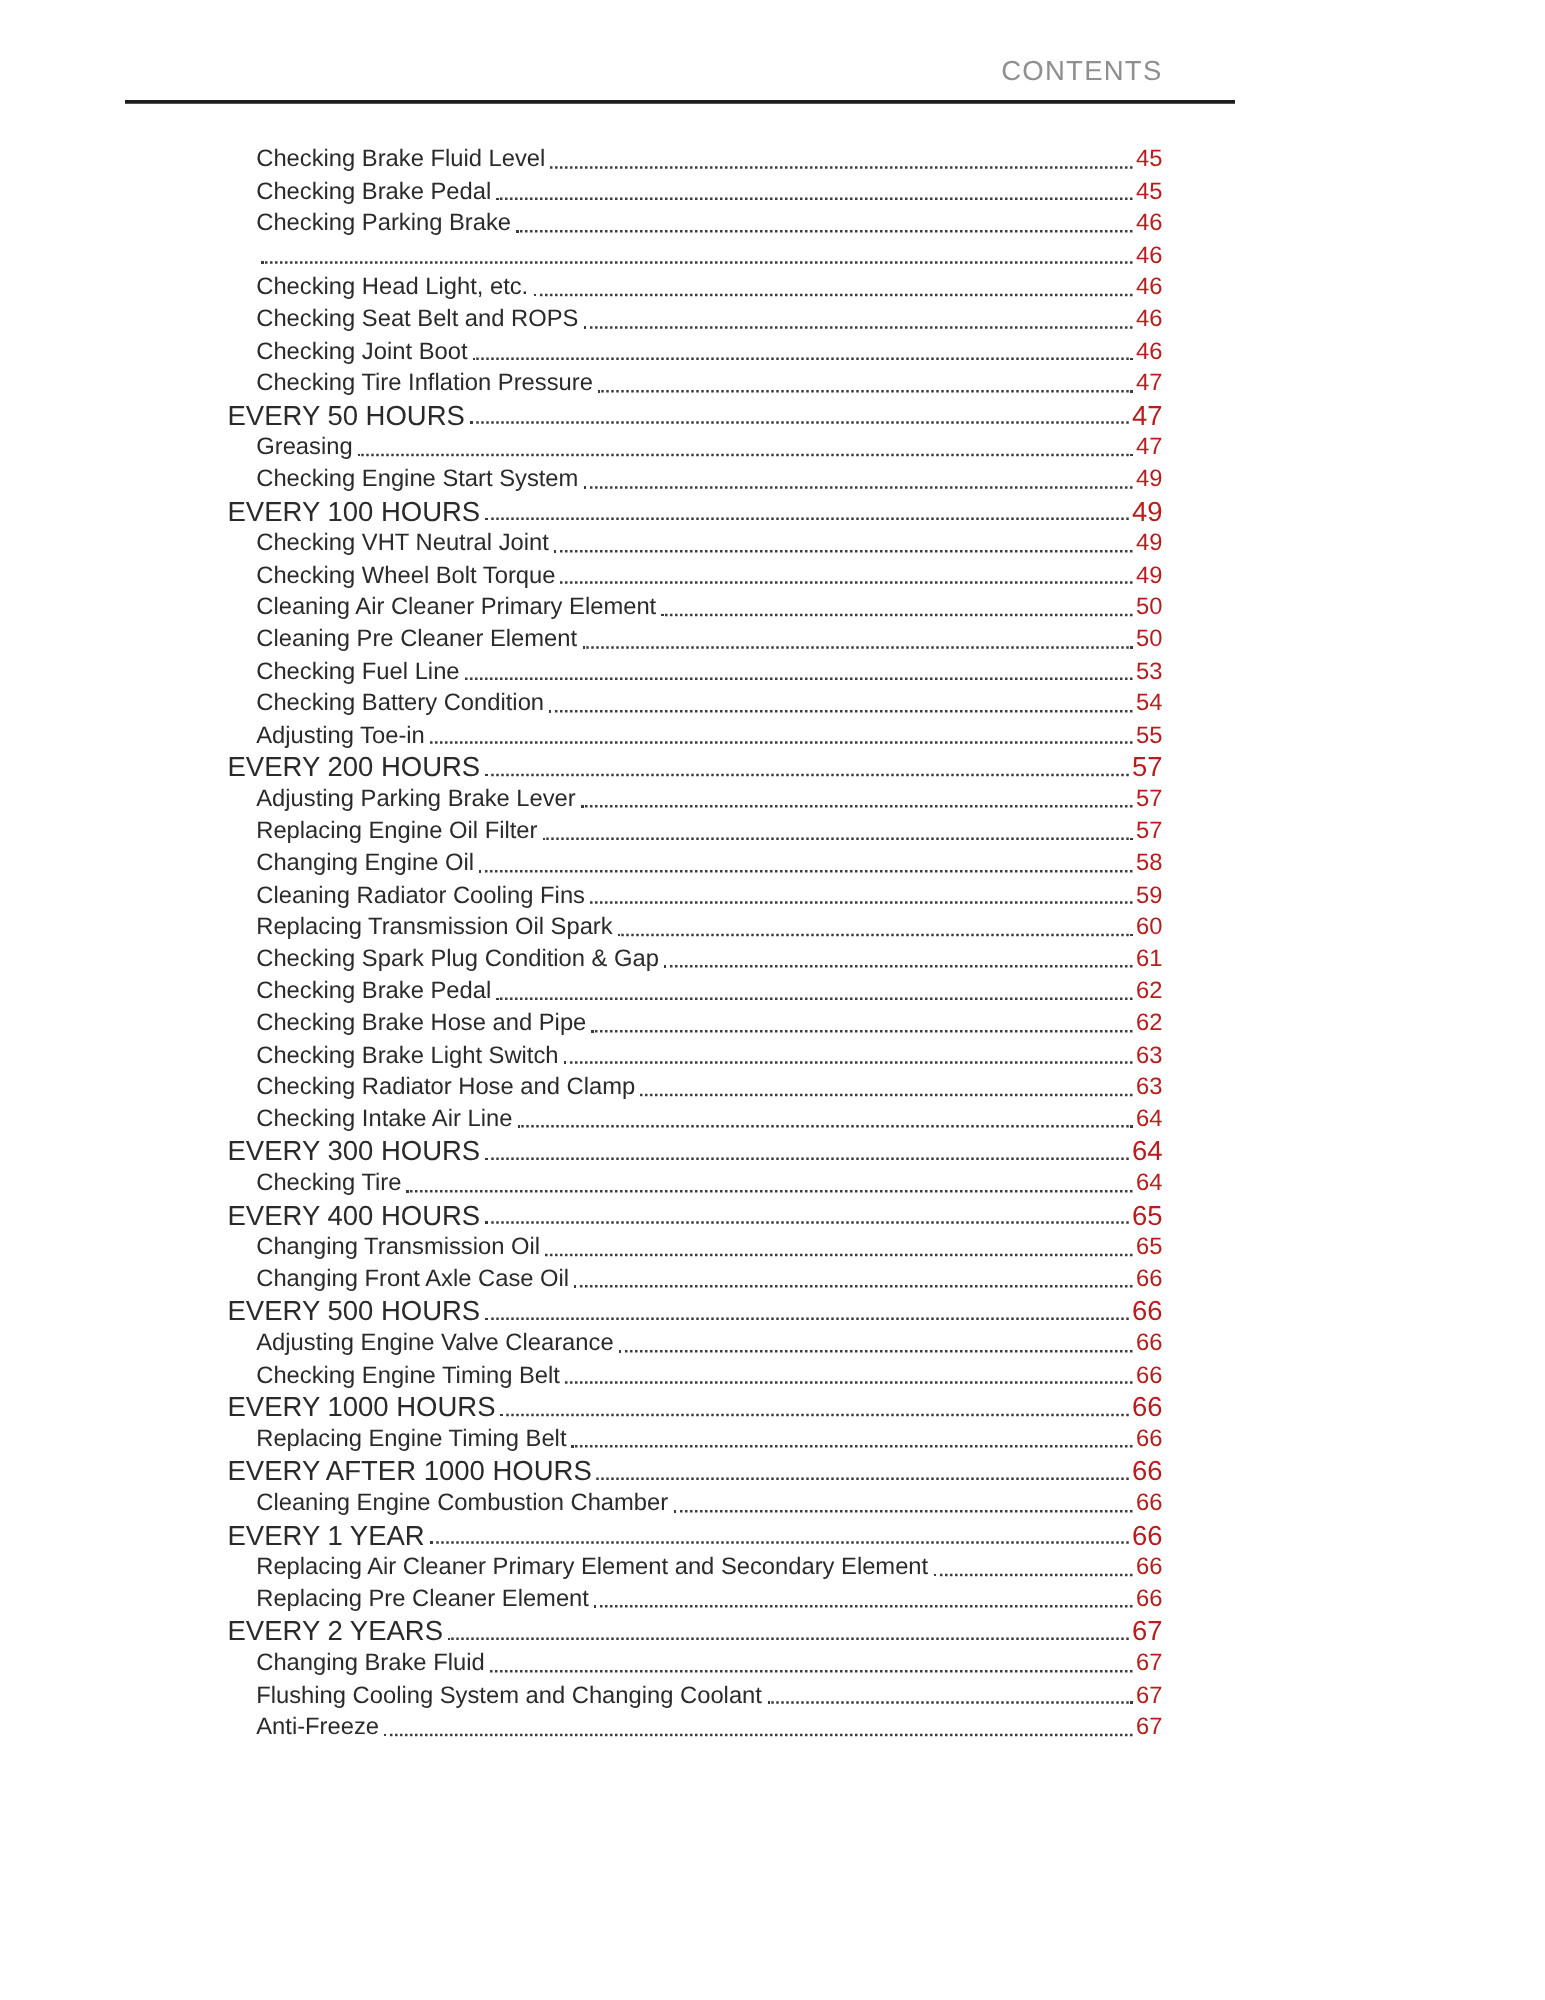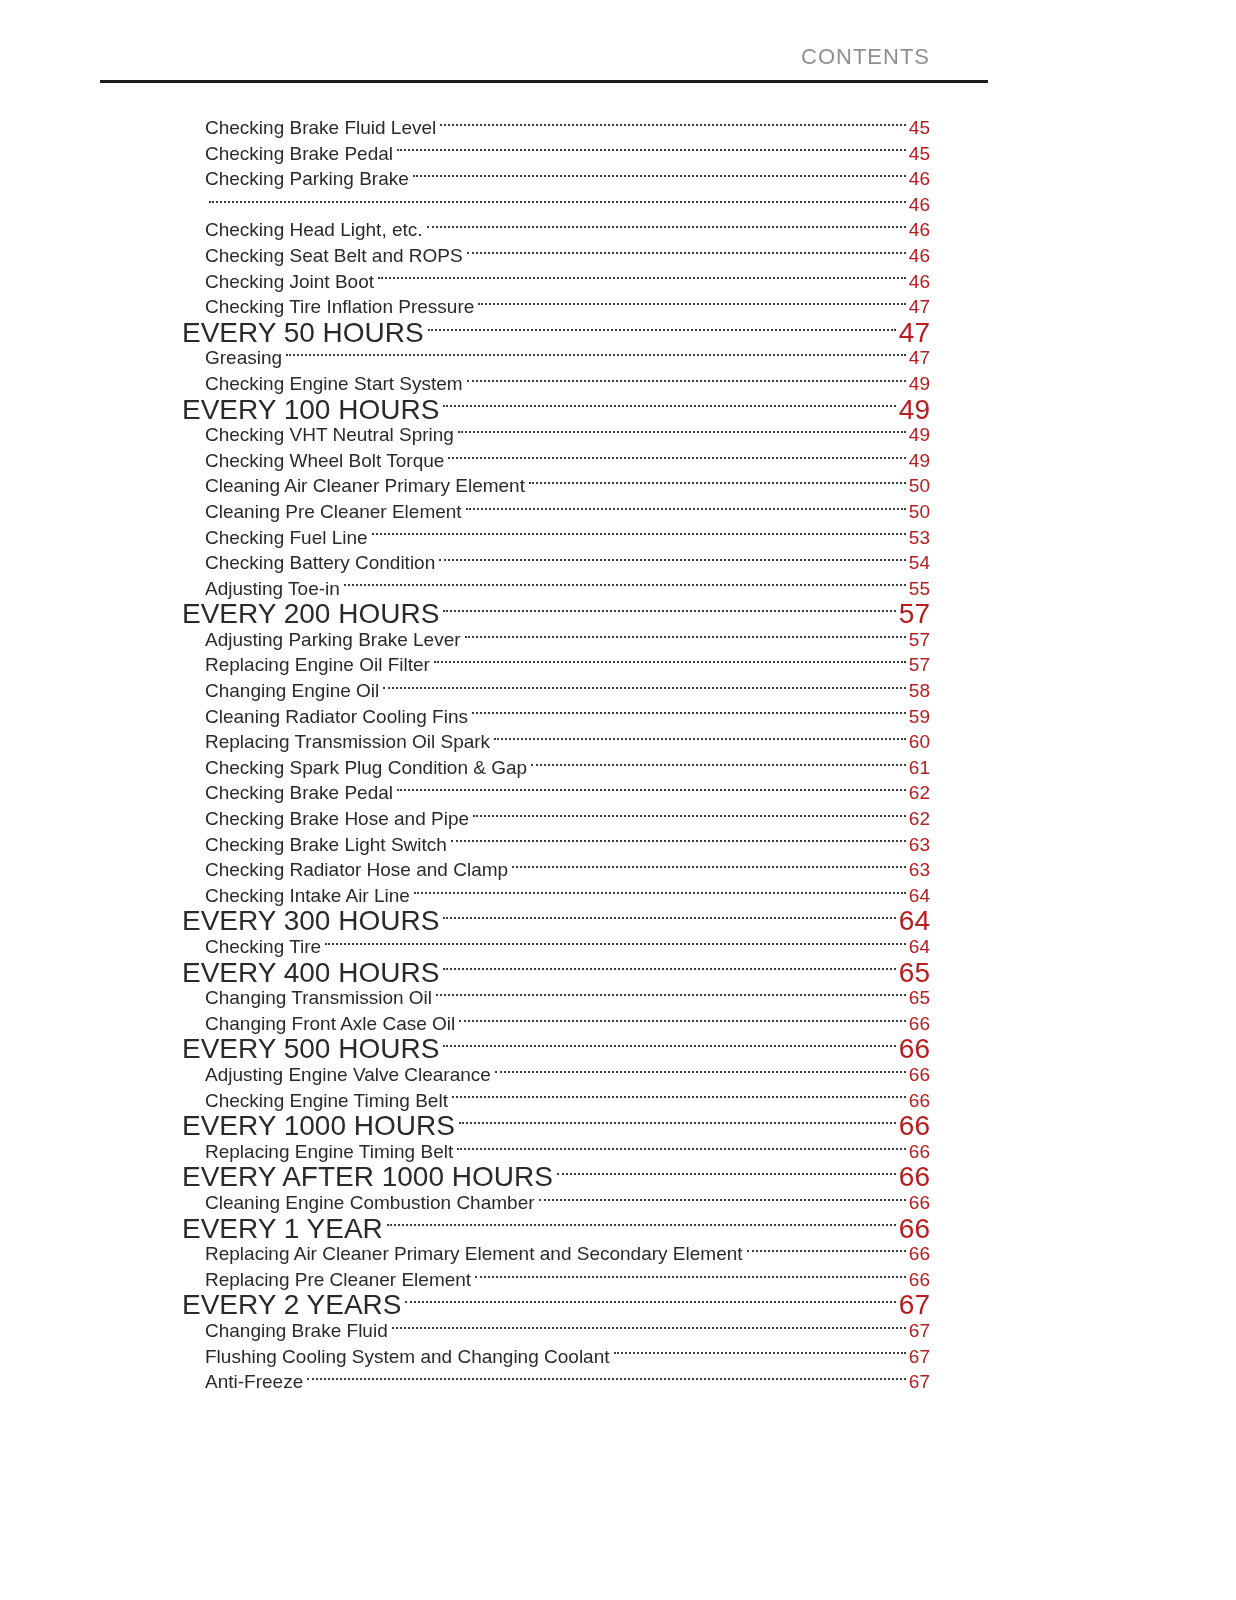--- a/index.html
+++ b/index.html
@@ -39,32 +39,32 @@
     border-top: 3px solid #1c1c1c;
     width: 100%;
   }
   .toc {
     margin-top: 32px;
     padding-left: 82px;
     padding-right: 58px;
   }
   .toc-row {
     display: flex;
-    align-items: center;
+    align-items: flex-end;
     height: 25.6px;
     line-height: 25.6px;
     cursor: default;
   }
   .toc-row.level-2 {
     padding-left: 23px;
     font-size: 19px;
   }
   .toc-row.level-1 {
     padding-left: 0;
-    font-size: 28px;
+    font-size: 22px;
   }
   .toc-title {
     white-space: nowrap;
     color: #2a2a2a;
   }
   .toc-dots {
     flex: 1;
     min-width: 16px;
     border-bottom: 2px dotted #3c3c3c;
     margin: 0 3px 6px 4px;
@@ -149,21 +149,21 @@
     <span class="toc-page">49</span>
   </div>
 
   <div class="toc-row level-1">
     <span class="toc-title">EVERY 100 HOURS</span>
     <span class="toc-dots"></span>
     <span class="toc-page">49</span>
   </div>
 
   <div class="toc-row level-2">
-    <span class="toc-title">Checking VHT Neutral Spring</span>
+    <span class="toc-title">Checking VHT Neutral Joint</span>
     <span class="toc-dots"></span>
     <span class="toc-page">49</span>
   </div>
 
   <div class="toc-row level-2">
     <span class="toc-title">Checking Wheel Bolt Torque</span>
     <span class="toc-dots"></span>
     <span class="toc-page">49</span>
   </div>
 

